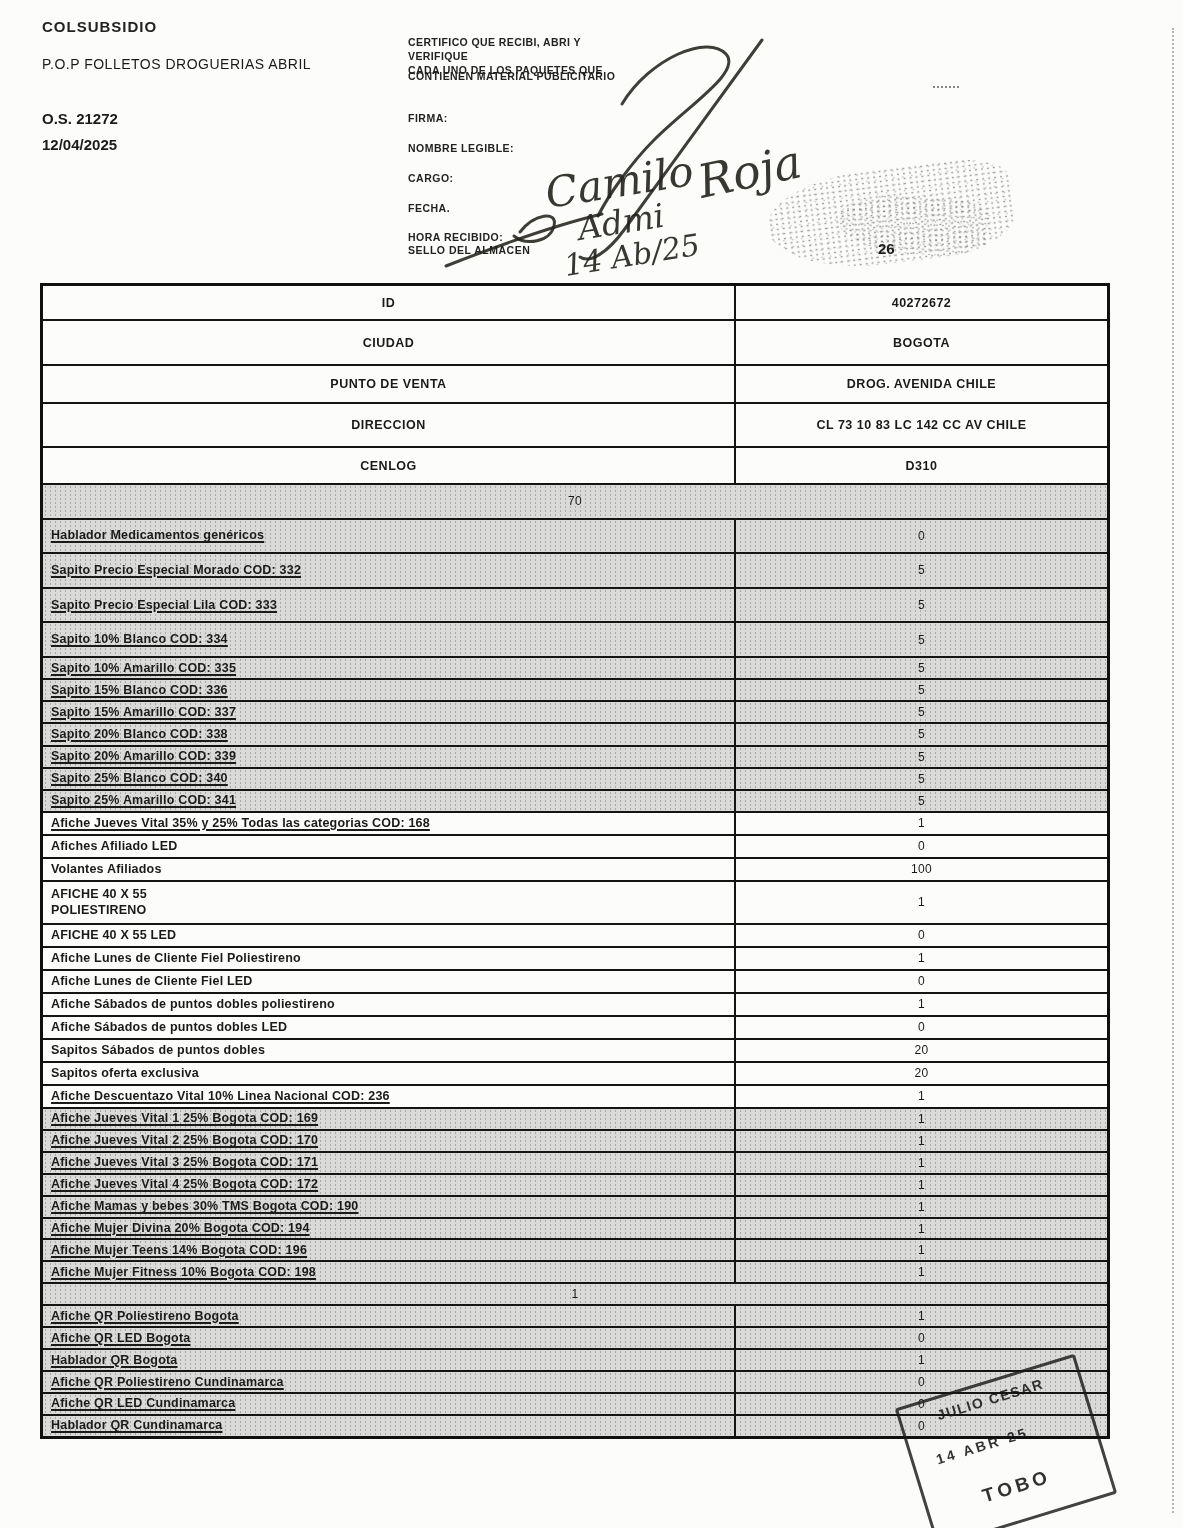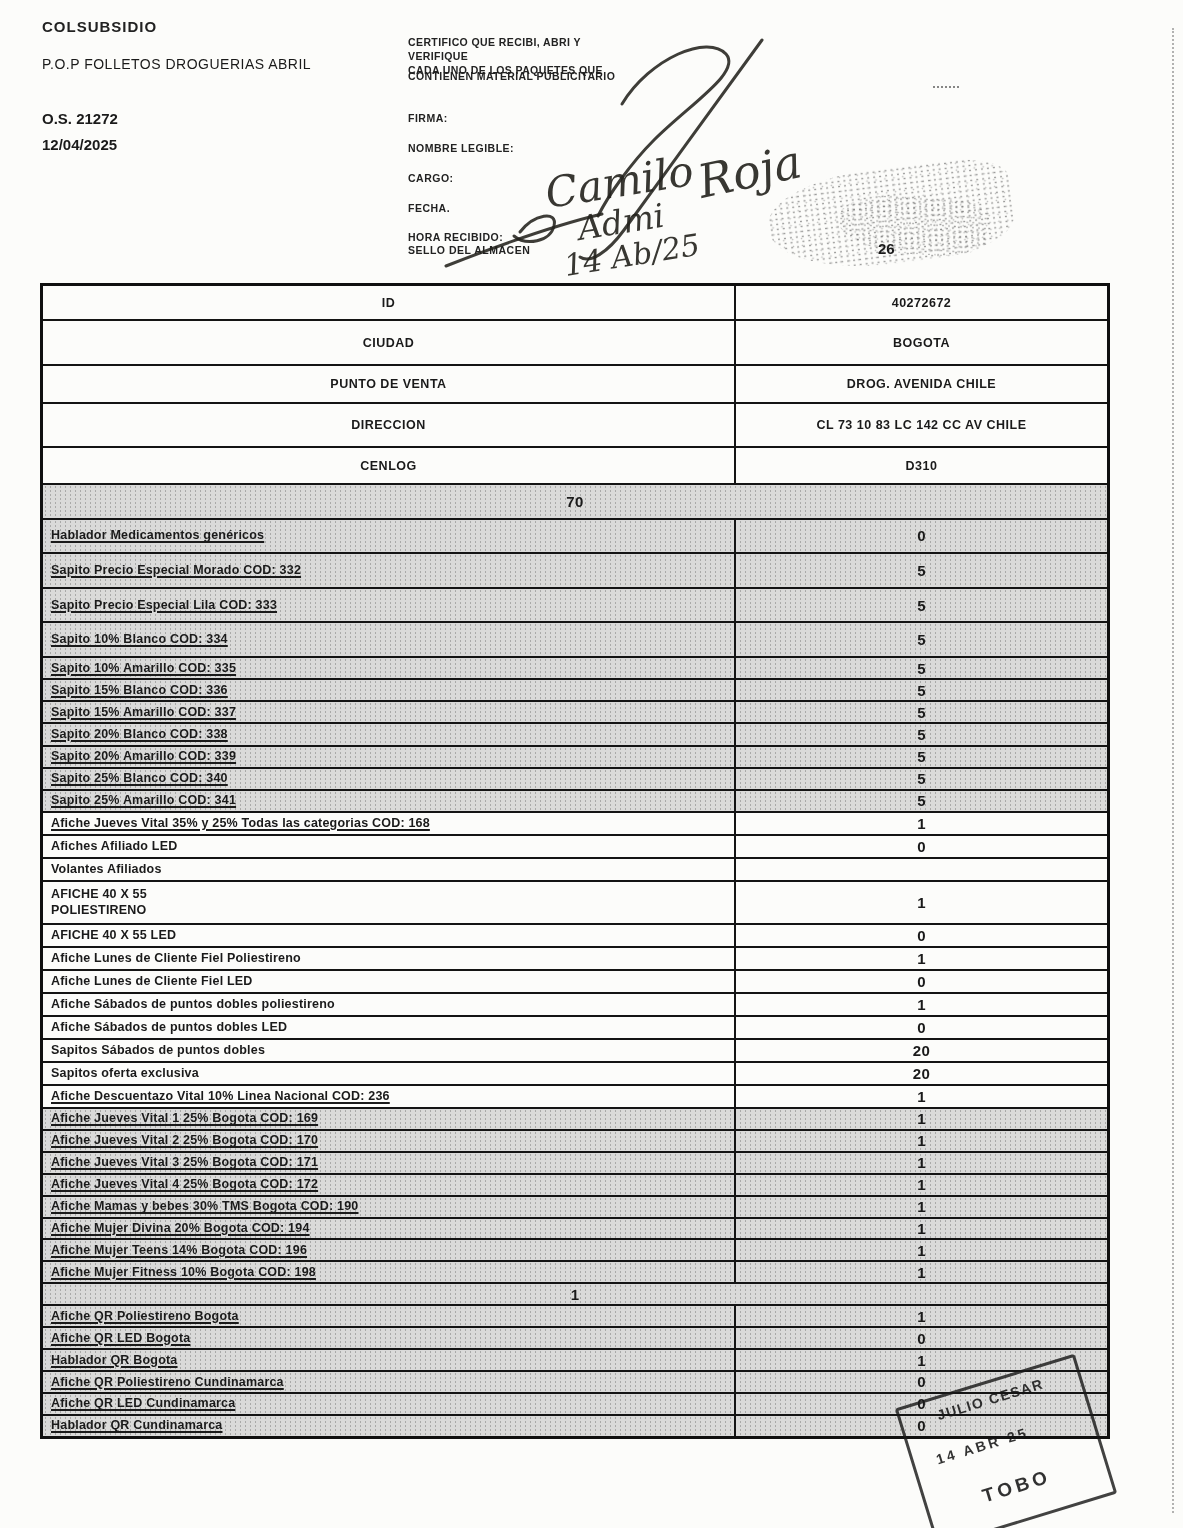--- a/index.html
+++ b/index.html
@@ -27,21 +27,21 @@
   .table{position:absolute;left:40px;top:283px;width:1070px;border:3px solid #101010;box-sizing:border-box}
   .info-row,.irow{display:flex;box-sizing:border-box;border-top:2px solid #141414}
   .info-row:first-child{border-top:none}
   .info-body .info-row:nth-child(1){height:33px}
   .info-body .info-row:nth-child(2){height:45px}
   .info-body .info-row:nth-child(3){height:38px}
   .info-body .info-row:nth-child(4){height:44px}
   .info-body .info-row:nth-child(5){height:37px}
   .cell{box-sizing:border-box;display:flex;align-items:center}
   .lab{width:693px;border-right:2px solid #141414;padding:0 8px}
-  .val{flex:1;justify-content:center;font-size:15px;font-weight:700;letter-spacing:.3px}
+  .val{flex:1;justify-content:center;font-size:12px;font-weight:400;letter-spacing:.3px}
   .info-row .lab{justify-content:center;font-weight:bold;font-size:12.5px;letter-spacing:.5px}
   .info-row .val{font-weight:bold;font-size:12.5px;letter-spacing:.5px}
   .irow .lab{font-size:12.5px;font-weight:600;letter-spacing:.2px;white-space:pre-line;line-height:1.35}
   .ra{height:34.6px}.rb{height:22.15px}.rc{height:23px}.rd{height:43px}.re{height:21.93px}
   .shaded{background-color:#dadad9;
     background-image:radial-gradient(rgba(80,80,80,.35) .7px,transparent 1px);background-size:5px 4px}
   .und{text-decoration:underline;text-decoration-thickness:1.6px;text-underline-offset:2px}
   
   .hw-svg{position:absolute;left:0;top:0;pointer-events:none}
   .hw-stroke{fill:none;stroke:#23221d;stroke-width:3;stroke-linecap:round;opacity:.88}
@@ -169,20 +169,21 @@
         <div class="irow rc">
           <div class="cell lab und">Afiche Jueves Vital 35% y 25% Todas las categorias COD: 168</div>
           <div class="cell val">1</div>
         </div>
         <div class="irow rc">
           <div class="cell lab">Afiches Afiliado LED</div>
           <div class="cell val">0</div>
         </div>
         <div class="irow rc">
           <div class="cell lab">Volantes Afiliados</div>
+          <div class="cell val">100</div>
         </div>
         <div class="irow rd">
           <div class="cell lab">AFICHE 40 X 55
 POLIESTIRENO</div>
           <div class="cell val">1</div>
         </div>
         <div class="irow rc">
           <div class="cell lab">AFICHE 40 X 55 LED</div>
           <div class="cell val">0</div>
         </div>

